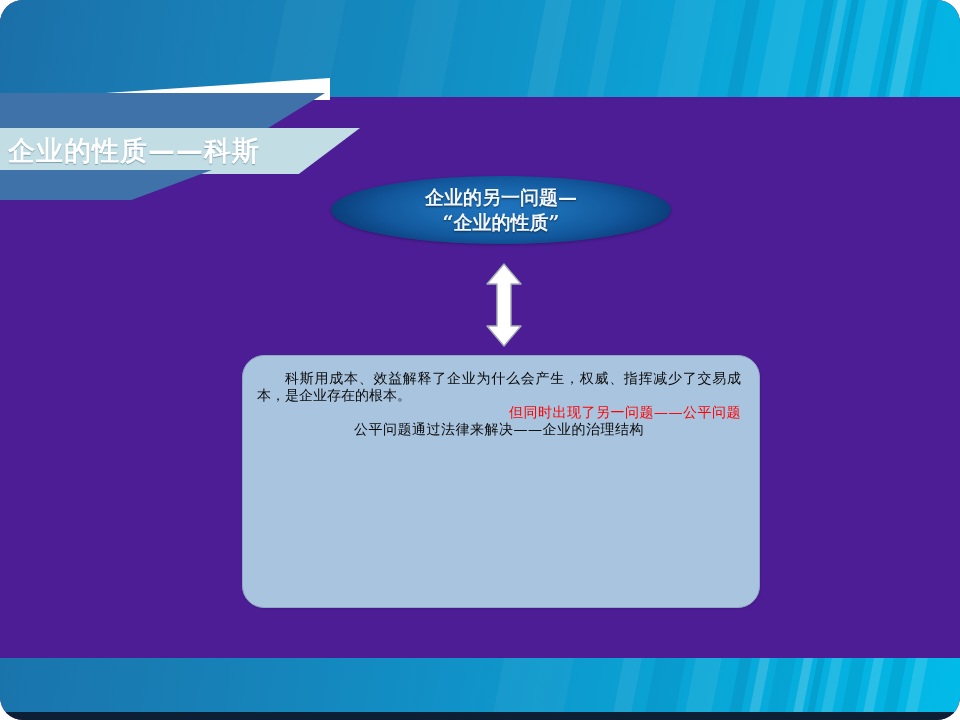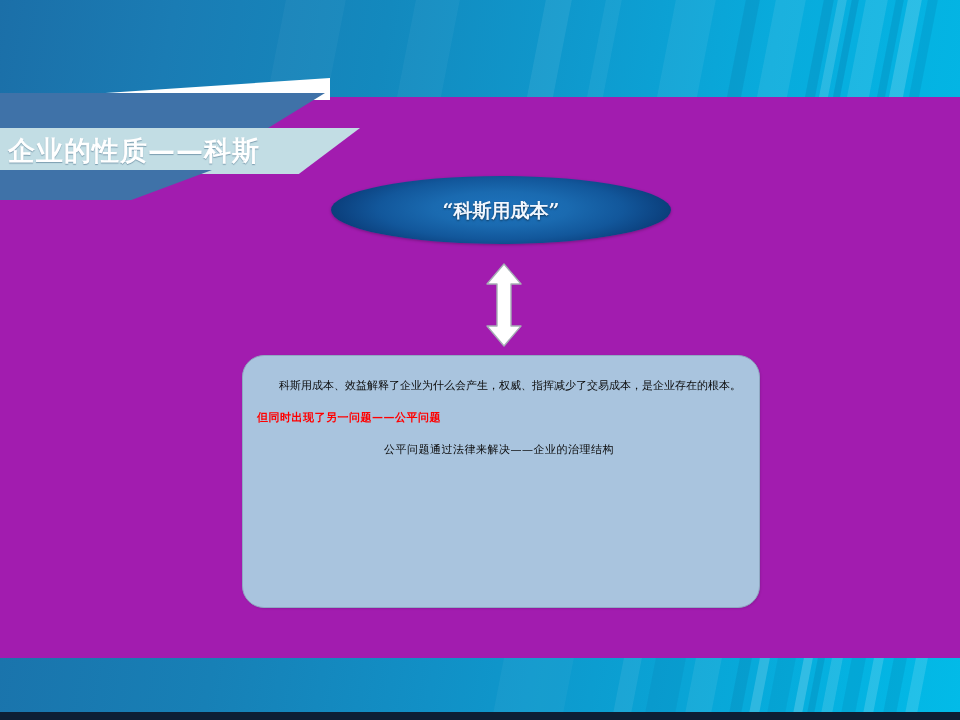--- a/index.html
+++ b/index.html
@@ -9,21 +9,22 @@
   }
   body {
     font-family: "DejaVu Sans", "Liberation Sans", sans-serif;
   }
 
   #slide {
     position: relative;
     width: 960px;
     height: 720px;
     overflow: hidden;
-    background: #a21caf;
+    background: #4c1d95;
+    border-radius: 23px;
   }
 
   
   .top-band {
     position: absolute;
     left: 0;
     top: 0;
     width: 960px;
     height: 97px;
     background: linear-gradient(100deg,
@@ -183,31 +184,31 @@
     box-sizing: border-box;
     background: #a9c4de;
     border: 1px solid #8fa9c2;
     border-radius: 22px;
     box-shadow: 1px 1px 2px rgba(0,0,0,0.10);
     padding: 14px 18px 0 14px;
   }
   .textbox p {
     margin: 0;
     font-family: "DejaVu Serif", "Liberation Serif", serif;
-    font-size: 11px;
-    line-height: 32px;
+    font-size: 14px;
+    line-height: 17px;
     color: #0a0a0a;
     text-align: justify;
     text-justify: inter-ideograph;
   }
   .textbox p.indent { text-indent: 2em; }
   .textbox p.red {
     color: #ff0000;
-    font-weight: bold;
-    text-align: left;
+    font-weight: normal;
+    text-align: right;
     text-indent: 0;
     letter-spacing: 0.5px;
   }
   .textbox p.footer {
     text-align: center;
     text-indent: 0;
     letter-spacing: 0.5px;
   }
 </style>
 </head>
@@ -234,21 +235,22 @@
     </div>
   </div>
   <div class="band-clip-bottom"></div>
 
   <div class="chev chev-dark-top"></div>
   <div class="chev chev-light"></div>
   <div class="chev chev-dark-bottom"></div>
   <div class="title-text">企业的性质——科斯</div>
 
   <div class="ellipse">
-    <div class="line">“科斯用成本”</div>
+    <div class="line">企业的另一问题—</div>
+    <div class="line">“企业的性质”</div>
   </div>
 
   <div class="arrow">
     <svg width="42" height="86" viewBox="0 0 42 86" xmlns="http://www.w3.org/2000/svg">
       <polygon points="21,2 38,22 28,22 28,64 38,64 21,84 4,64 14,64 14,22 4,22" fill="#ffffff" stroke="#a6aeb5" stroke-width="1.4" stroke-linejoin="round"></polygon>
     </svg>
   </div>
 
   <div class="textbox">
     <p class="indent">科斯用成本、效益解释了企业为什么会产生，权威、指挥减少了交易成本，是企业存在的根本。</p>

